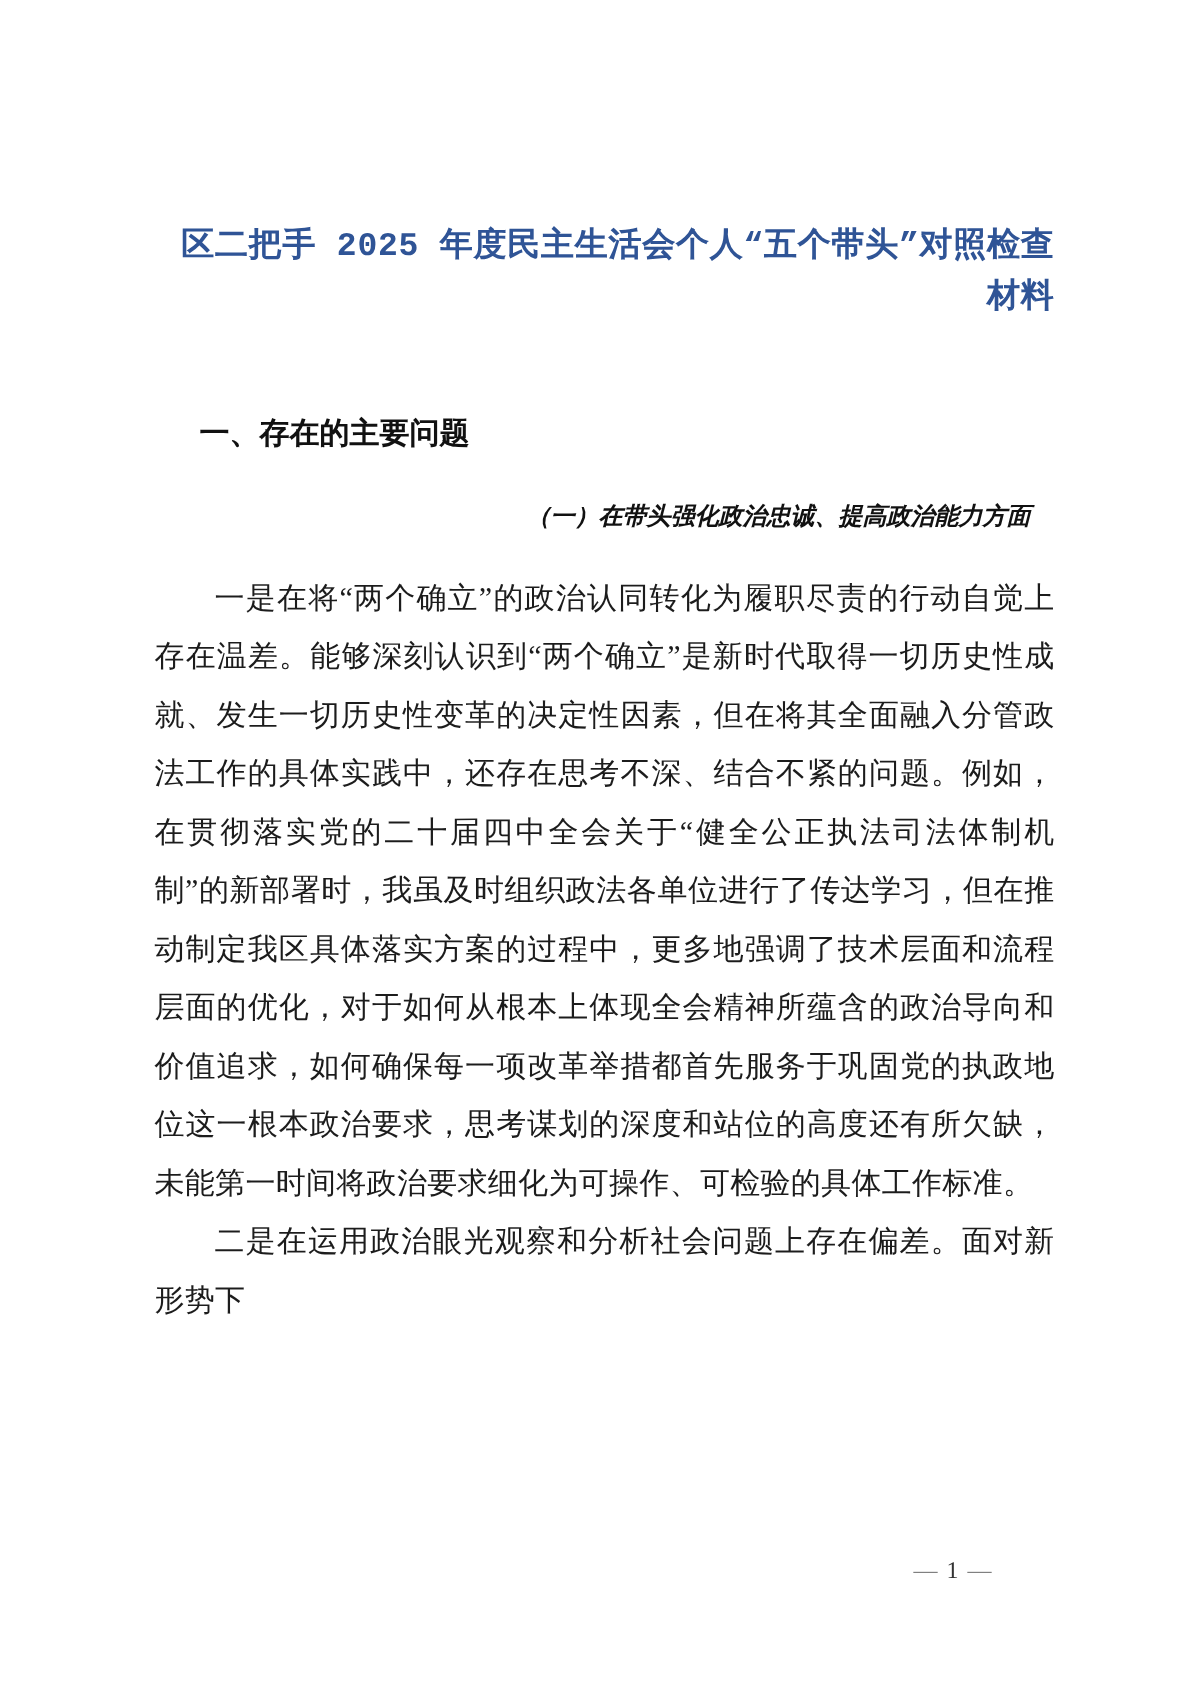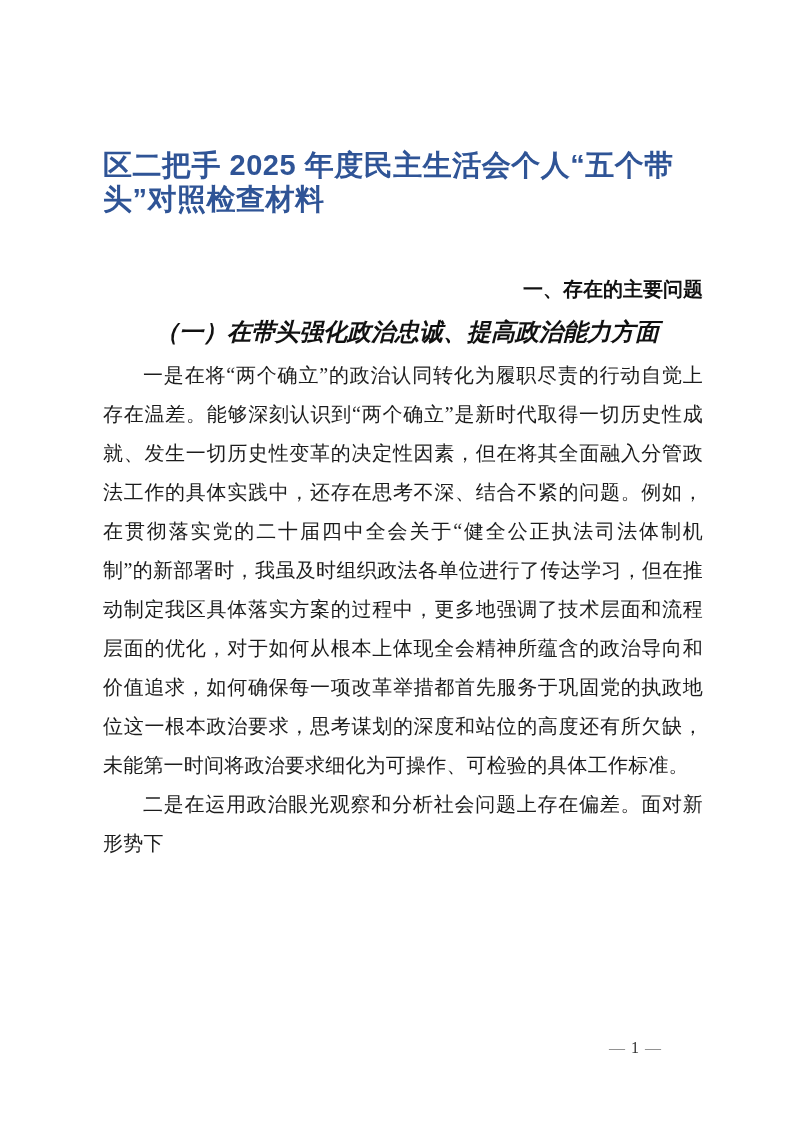--- a/index.html
+++ b/index.html
@@ -16,54 +16,54 @@
     font-family: "Liberation Serif", "DejaVu Serif", serif;
     color: #1c1c1c;
   }
   .content {
     position: absolute;
     left: 103px;
     top: 148px;
     width: 600px;
   }
   .doc-title {
-    font-size: 29px;
+    font-size: 22px;
     font-weight: bold;
-    text-align: left;
+    text-align: right;
     line-height: 34px;
     letter-spacing: 0.5px;
     margin: 0 0 54px 0;
-    font-family: Liberation Sans, sans-serif;
+    font-family: Liberation Mono, monospace;
   }
   .body-para {
     font-size: 20px;
     line-height: 39px;
     text-align: justify;
     text-indent: 2em;
     margin: 0;
     letter-spacing: 0.2px;
   }
   .section-heading {
     font-family: "Liberation Sans", "DejaVu Sans", sans-serif;
     font-size: 20px;
     font-weight: bold;
     line-height: 39px;
     text-indent: 1.5em;
     margin: 0;
     color: #111111;
-    text-align: right;
   }
   .sub-heading {
-    font-size: 24px;
+    font-size: 16px;
     font-weight: bold;
     font-style: italic;
     line-height: 39px;
     text-indent: 2em;
-    margin: 4px;
+    margin: 16px;
     color: #111111;
+    text-align: right;
   }
   .page-number {
     position: absolute;
     right: 126px;
     bottom: 66px;
     font-size: 16px;
     line-height: 16px;
     color: #333333;
     white-space: nowrap;
   }

